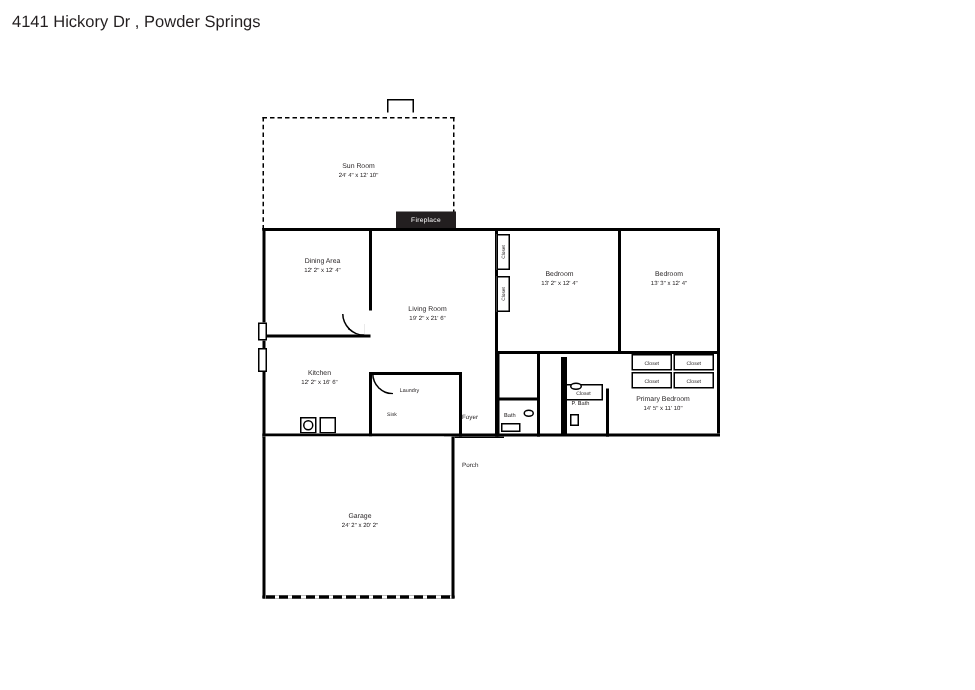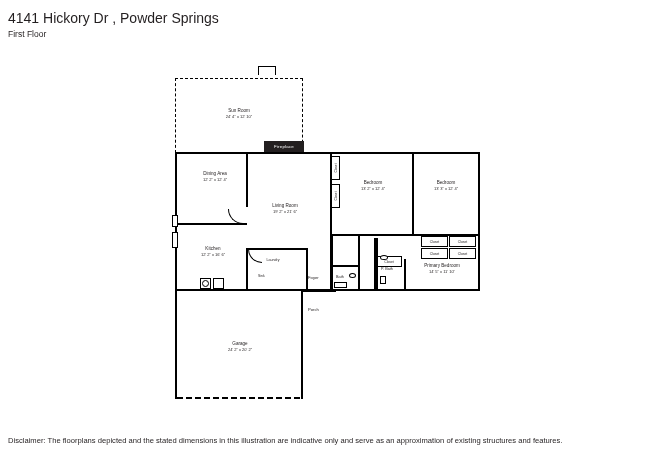--- a/index.html
+++ b/index.html
@@ -15,21 +15,21 @@
     color: #231f20;
     overflow: hidden;
   }
   .header {
     position: absolute;
     left: 8px;
     top: 8px;
     line-height: 1.45;
   }
   .header .addr {
-    font-size: 14px;
+    font-size: 11px;
     color: #231f20;
   }
   .header .floor {
     font-size: 8.5px;
     color: #231f20;
   }
   .plan {
     position: absolute;
     left: 0;
     top: 60px;
@@ -120,21 +120,20 @@
     font-size: 4.2px;
     color: #231f20;
     white-space: nowrap;
   }
 </style>
 </head>
 <body>
 
 <div class="header">
   <div class="addr">4141 Hickory Dr , Powder Springs</div>
-  <div class="floor">First Floor</div>
 </div>
 
 <div class="plan">
 
   <div class="room" style="left:175px; top:18px; width:128px; height:75px; border:1.4px dashed #000;"></div>
   <div class="lbl" style="left:199px; top:48px; width:80px;">
     <span class="n">Sun Room</span>
     <span class="d">24' 4" x 12' 10"</span>
   </div>
 
@@ -248,14 +247,13 @@
   <div class="lbl" style="left:205px; top:281px; width:70px;">
     <span class="n">Garage</span>
     <span class="d">24' 2" x 20' 2"</span>
   </div>
 
   <div class="wall" style="left:177px; top:336.6px; width:124px; height:2.4px; background:repeating-linear-gradient(to right,#000 0 6px,#fff 6px 9px);"></div>
 
 </div>
 
 <div class="disclaimer">
-  <div>Disclaimer: The floorplans depicted and the stated dimensions in this illustration are indicative only and serve as an approximation of existing structures and features.</div>
 </div>
 
 </body></html>

